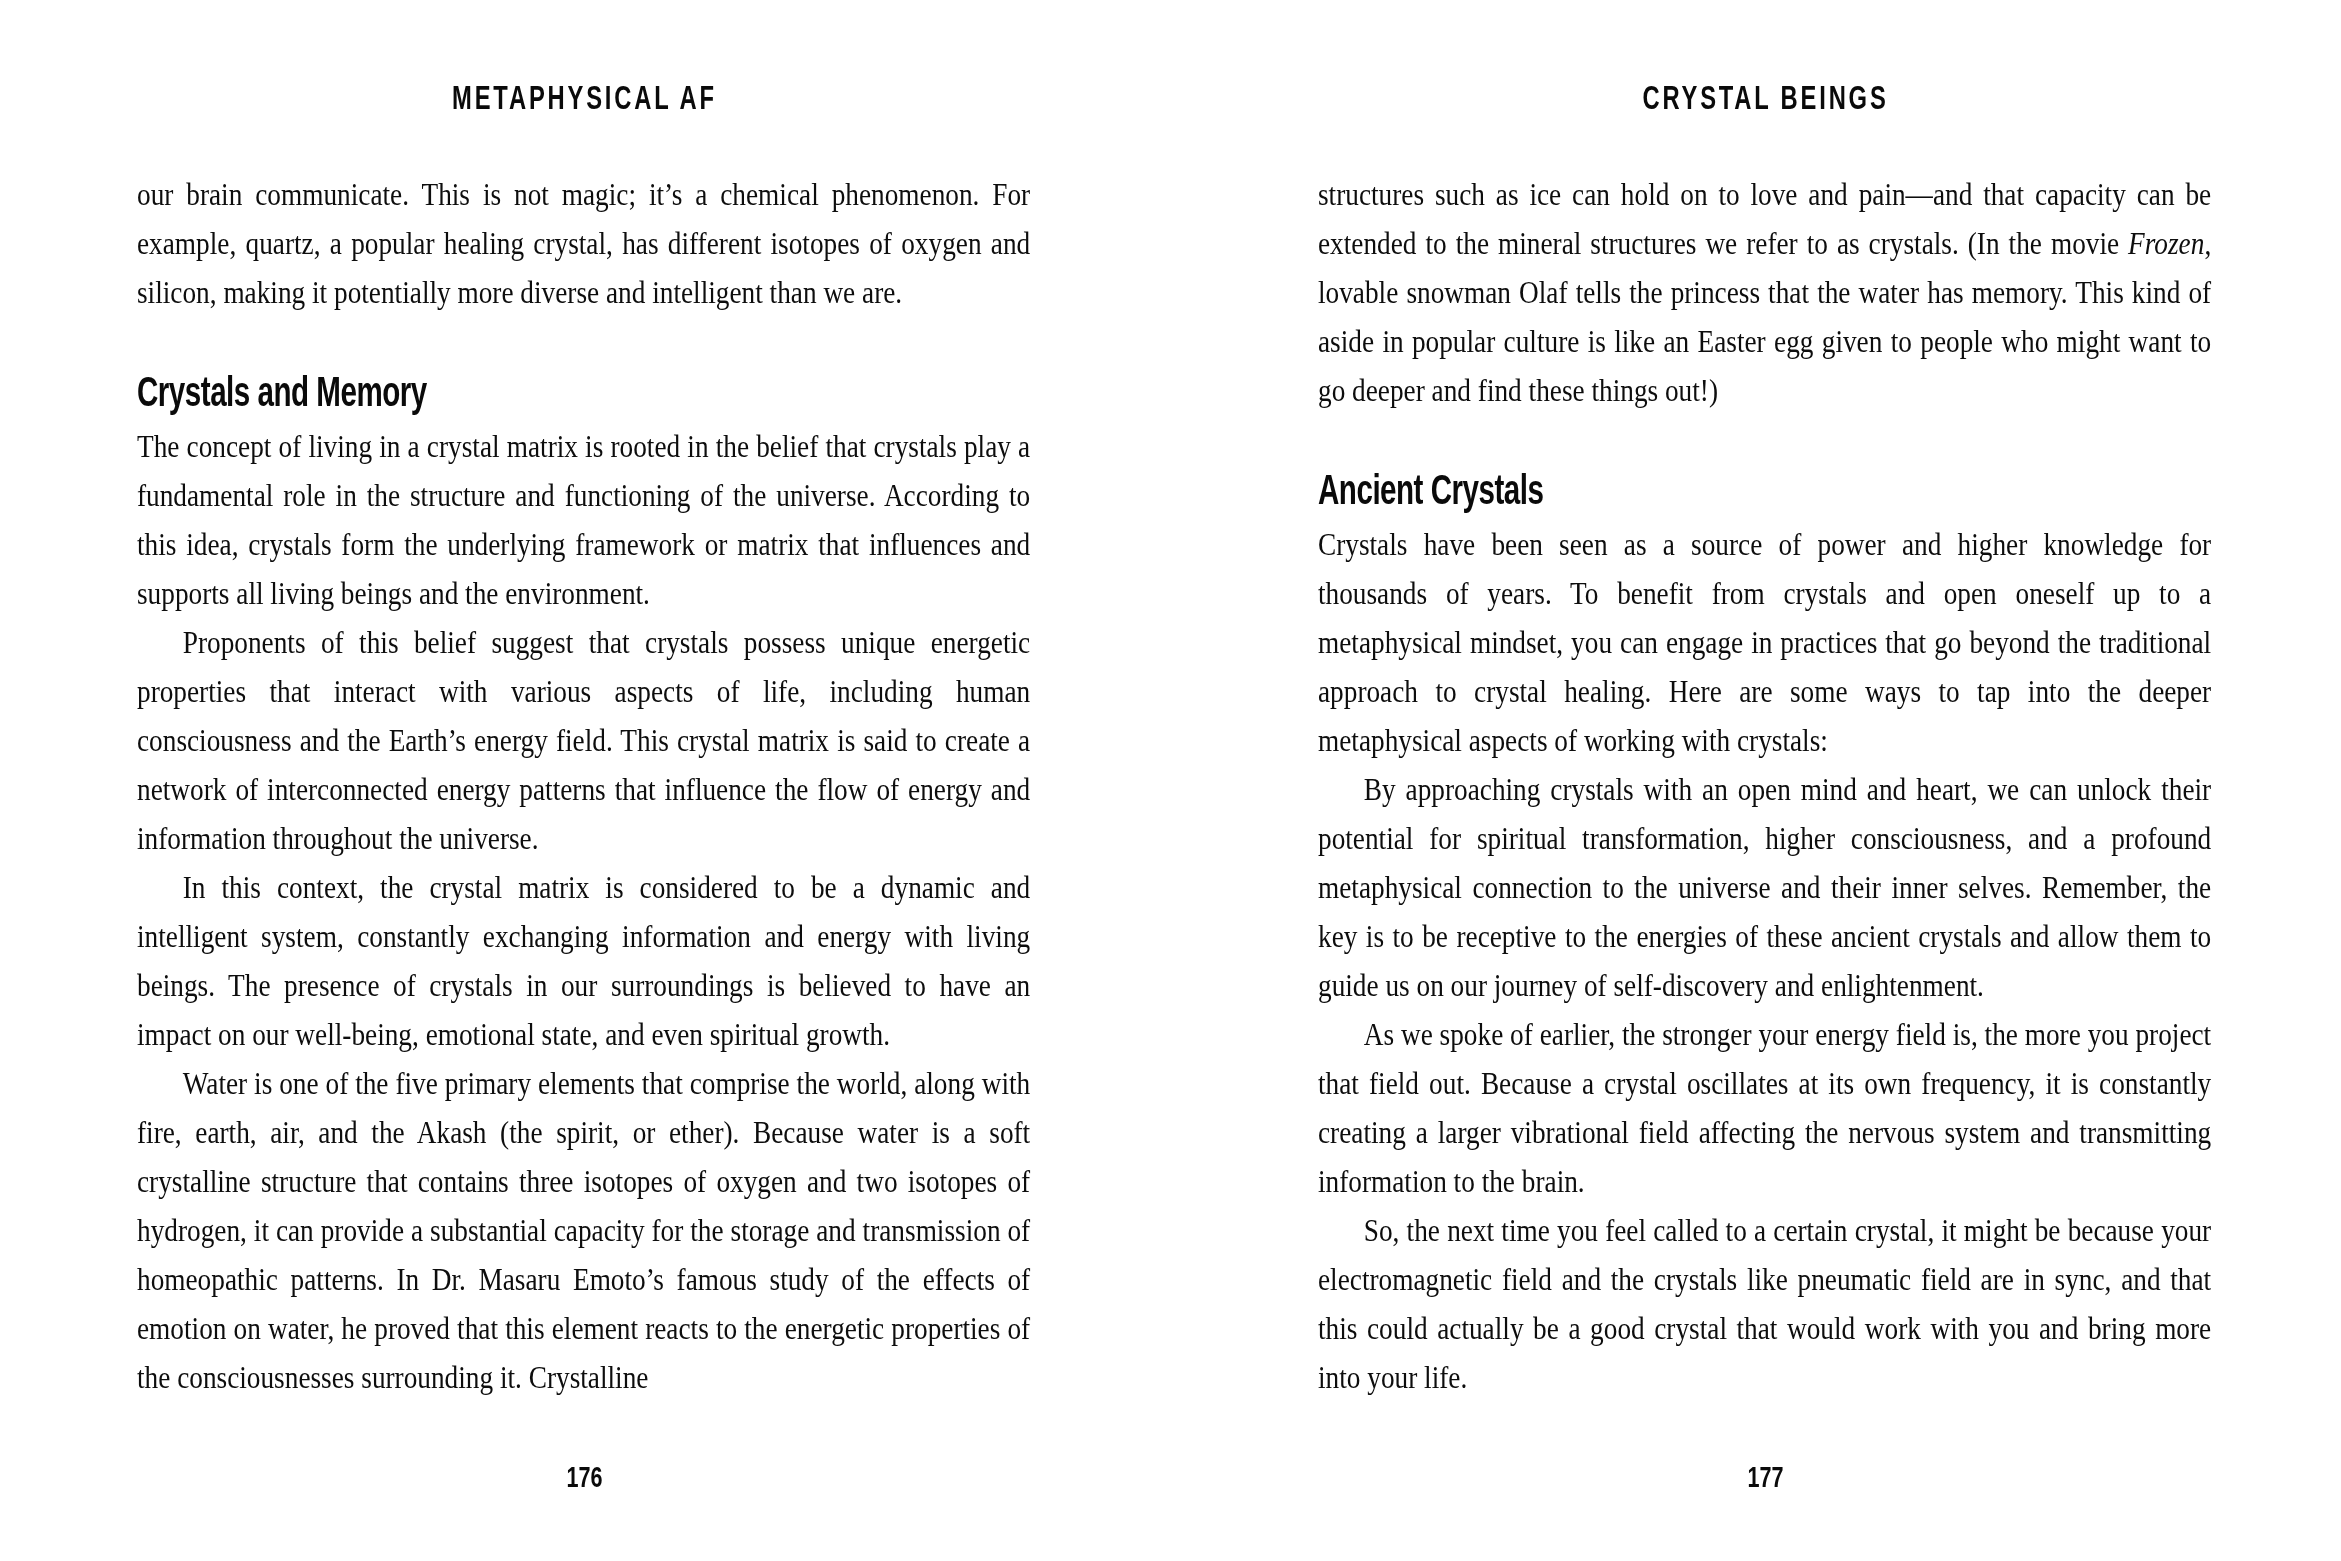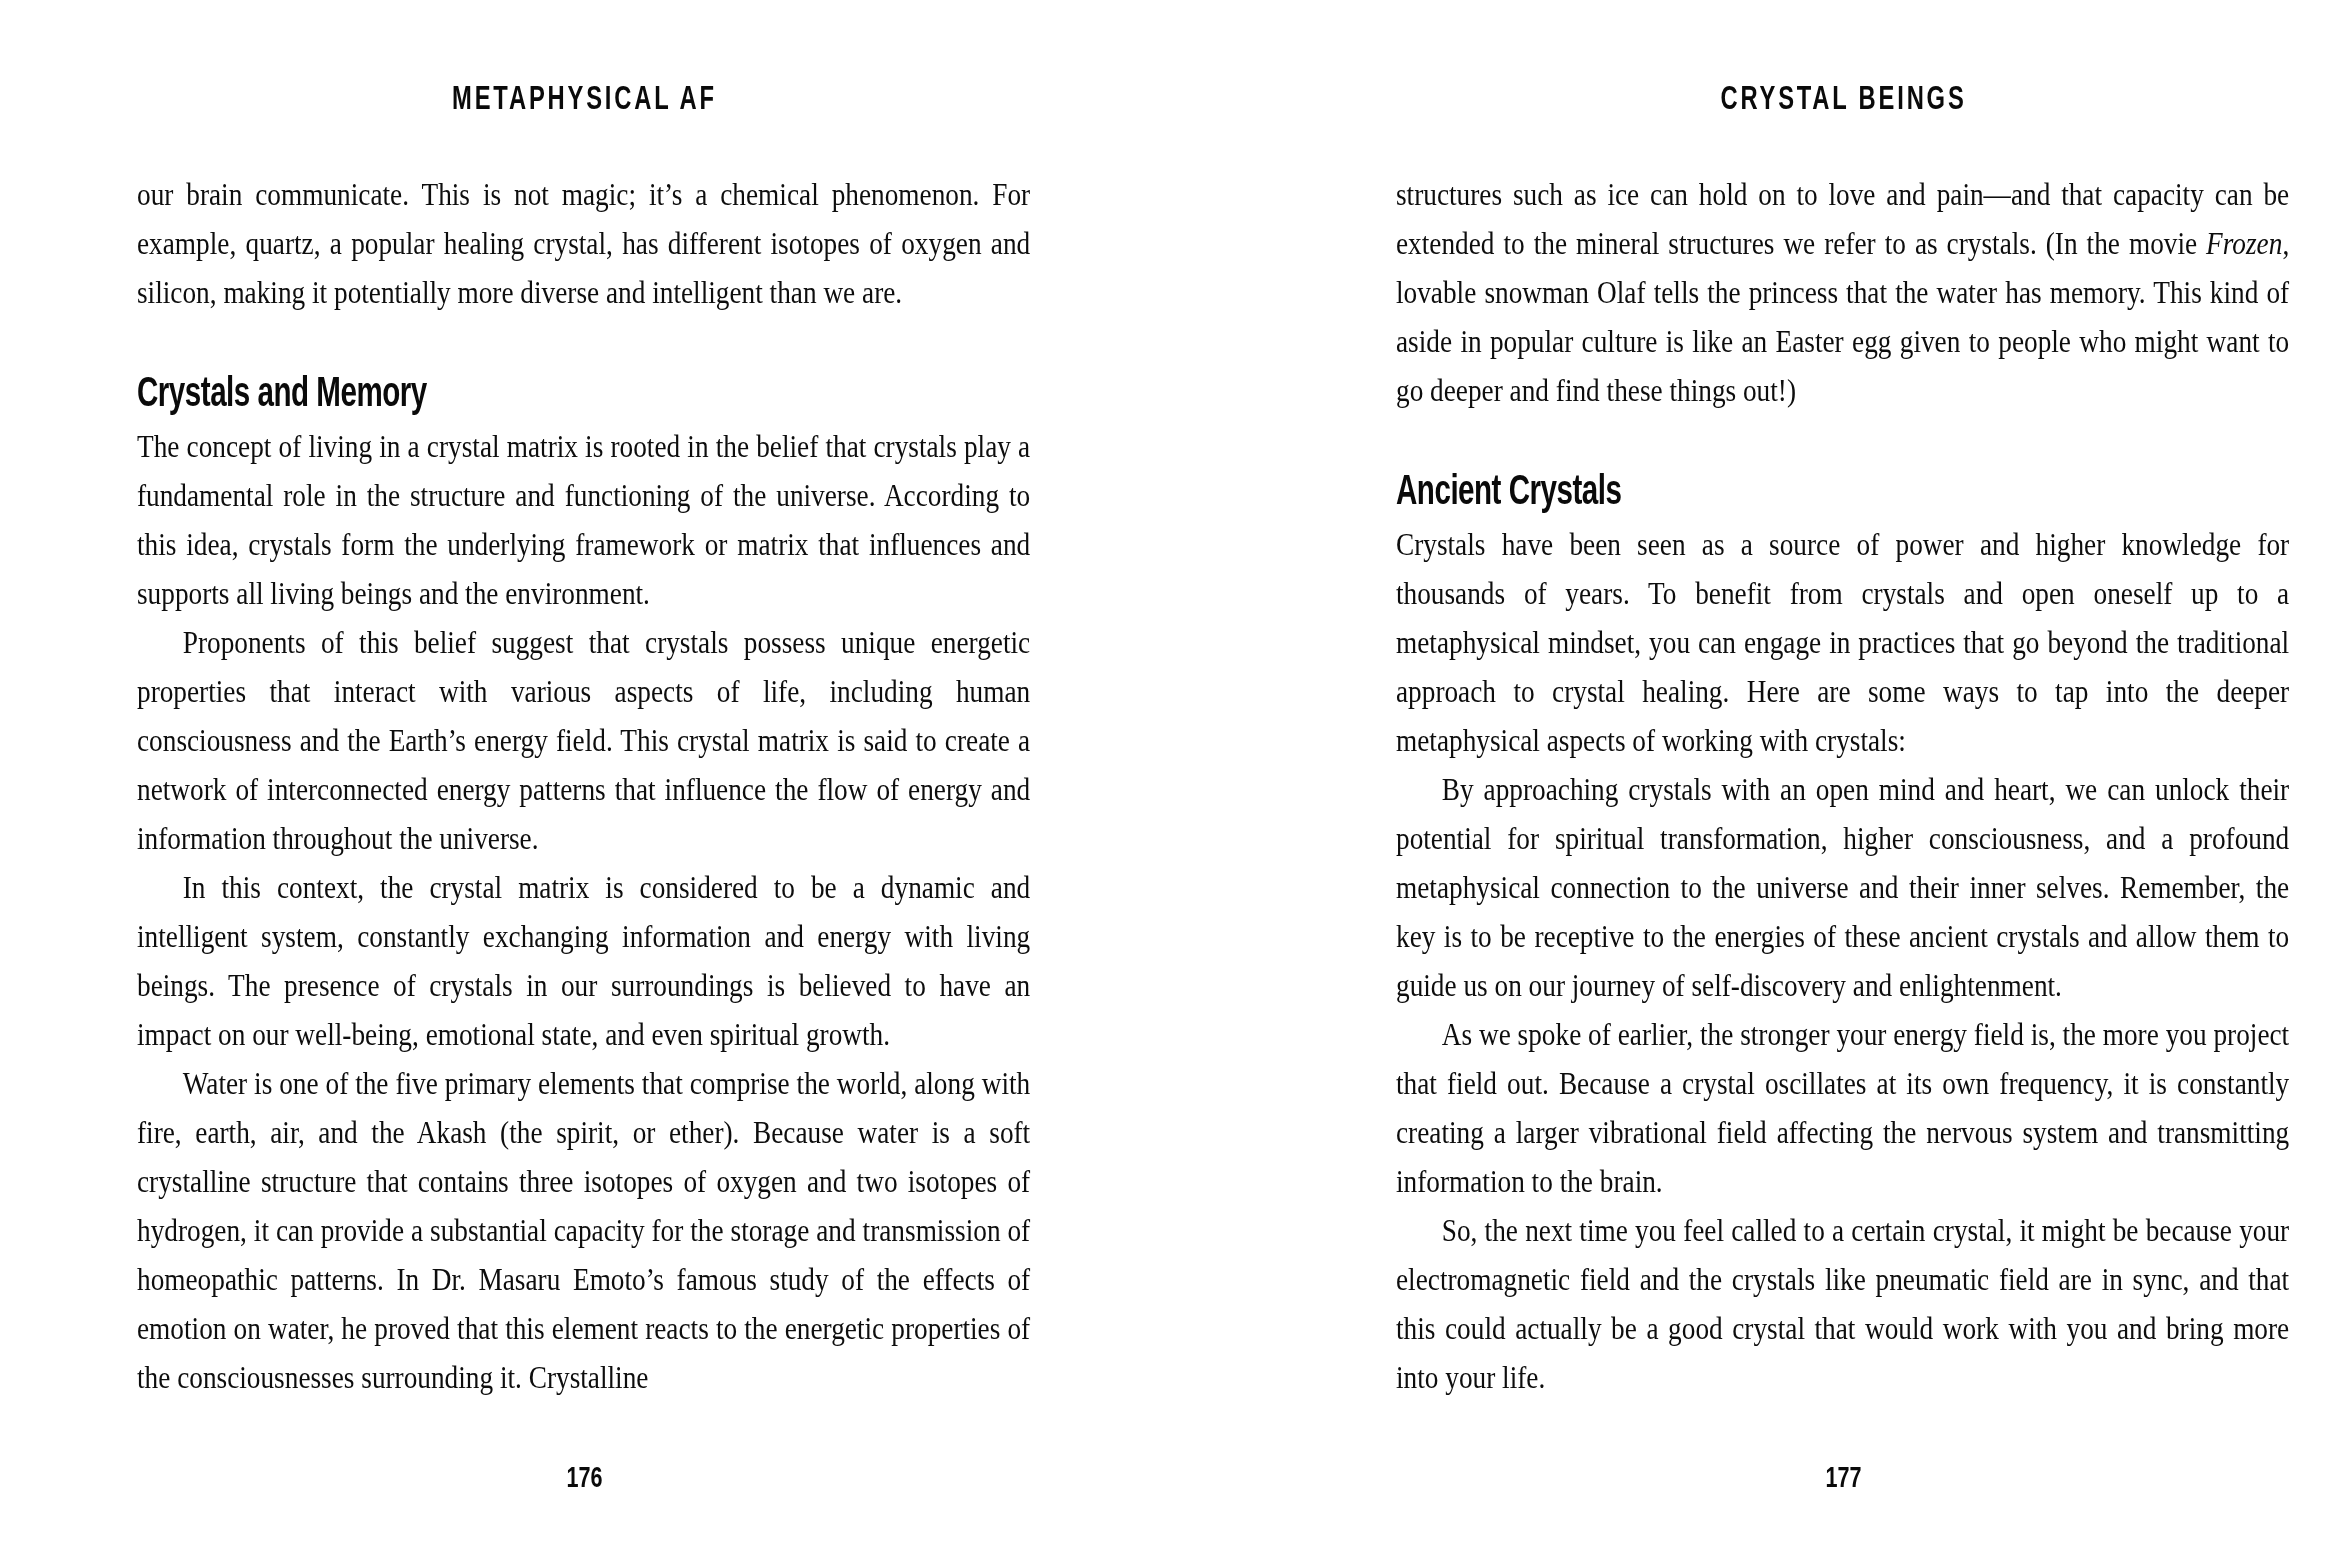--- a/index.html
+++ b/index.html
@@ -19,21 +19,21 @@
     height: 1561px;
     background: #ffffff;
     overflow: hidden;
   }
   .page {
     position: absolute;
     top: 0;
     height: 1561px;
   }
   .page-left  { left: 137px;  width: 895px; }
-  .page-right { left: 1396px; width: 895px; }
+  .page-right { left: 1318px; width: 895px; }
 
   .running-head {
     position: absolute;
     top: 81px;
     left: 0;
     width: 100%;
     text-align: center;
     font-family: "Liberation Sans", sans-serif;
     font-weight: 700;
     font-size: 33px;

